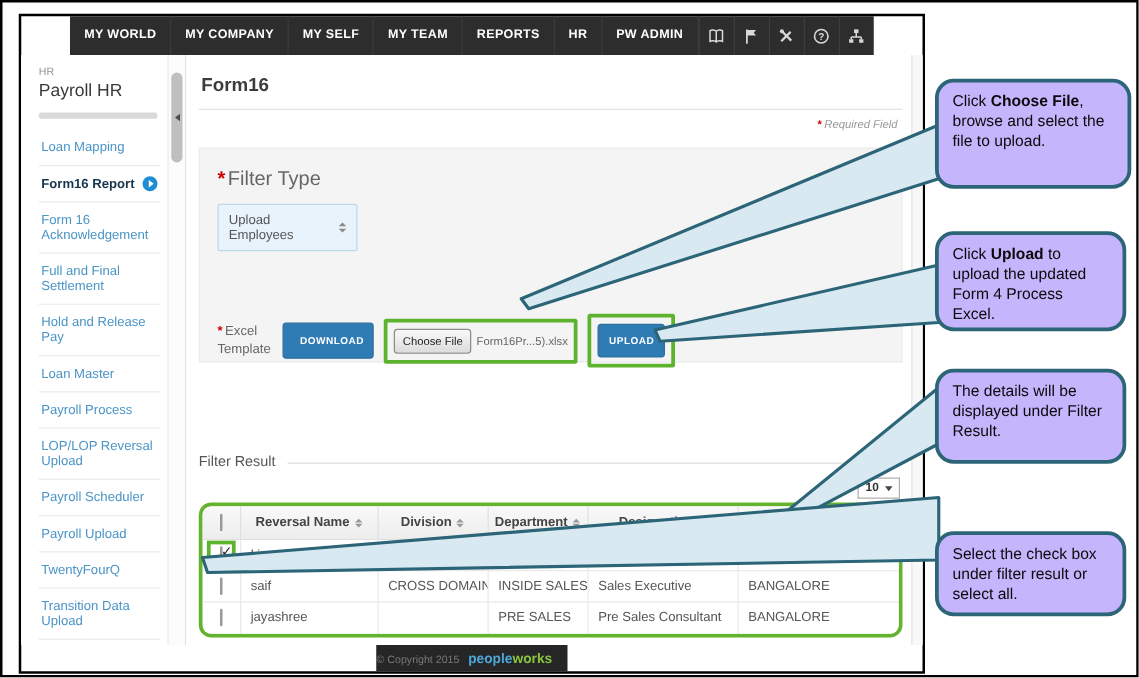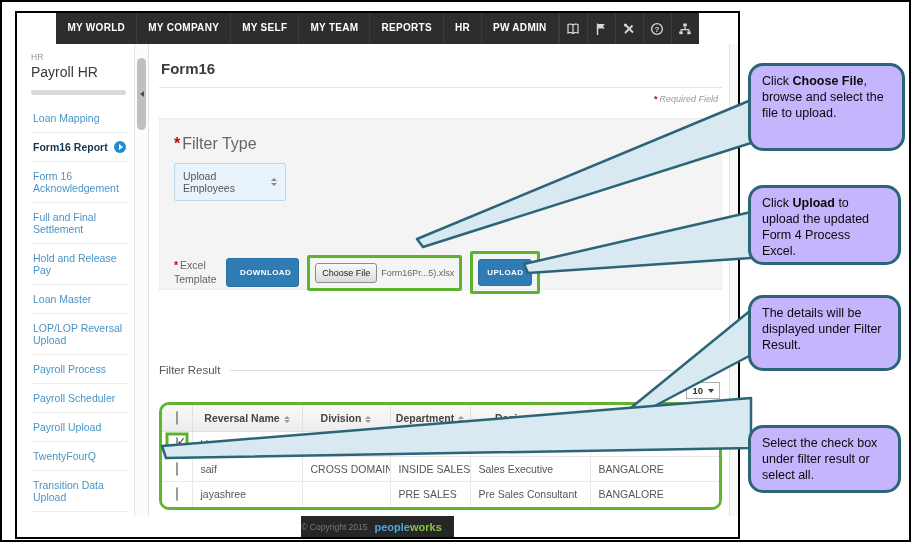--- a/index.html
+++ b/index.html
@@ -174,24 +174,24 @@
           <div class="side-item">
               <span>Full and Final Settlement</span>
             </div>
           <div class="side-item">
               <span>Hold and Release Pay</span>
             </div>
           <div class="side-item">
               <span>Loan Master</span>
             </div>
           <div class="side-item">
+              <span>Payroll Process</span>
+            </div>
+          <div class="side-item">
               <span>LOP/LOP Reversal Upload</span>
-            </div>
-          <div class="side-item">
-              <span>Payroll Process</span>
             </div>
           <div class="side-item">
               <span>Payroll Scheduler</span>
             </div>
           <div class="side-item">
               <span>Payroll Upload</span>
             </div>
           <div class="side-item">
               <span>TwentyFourQ</span>
             </div>

